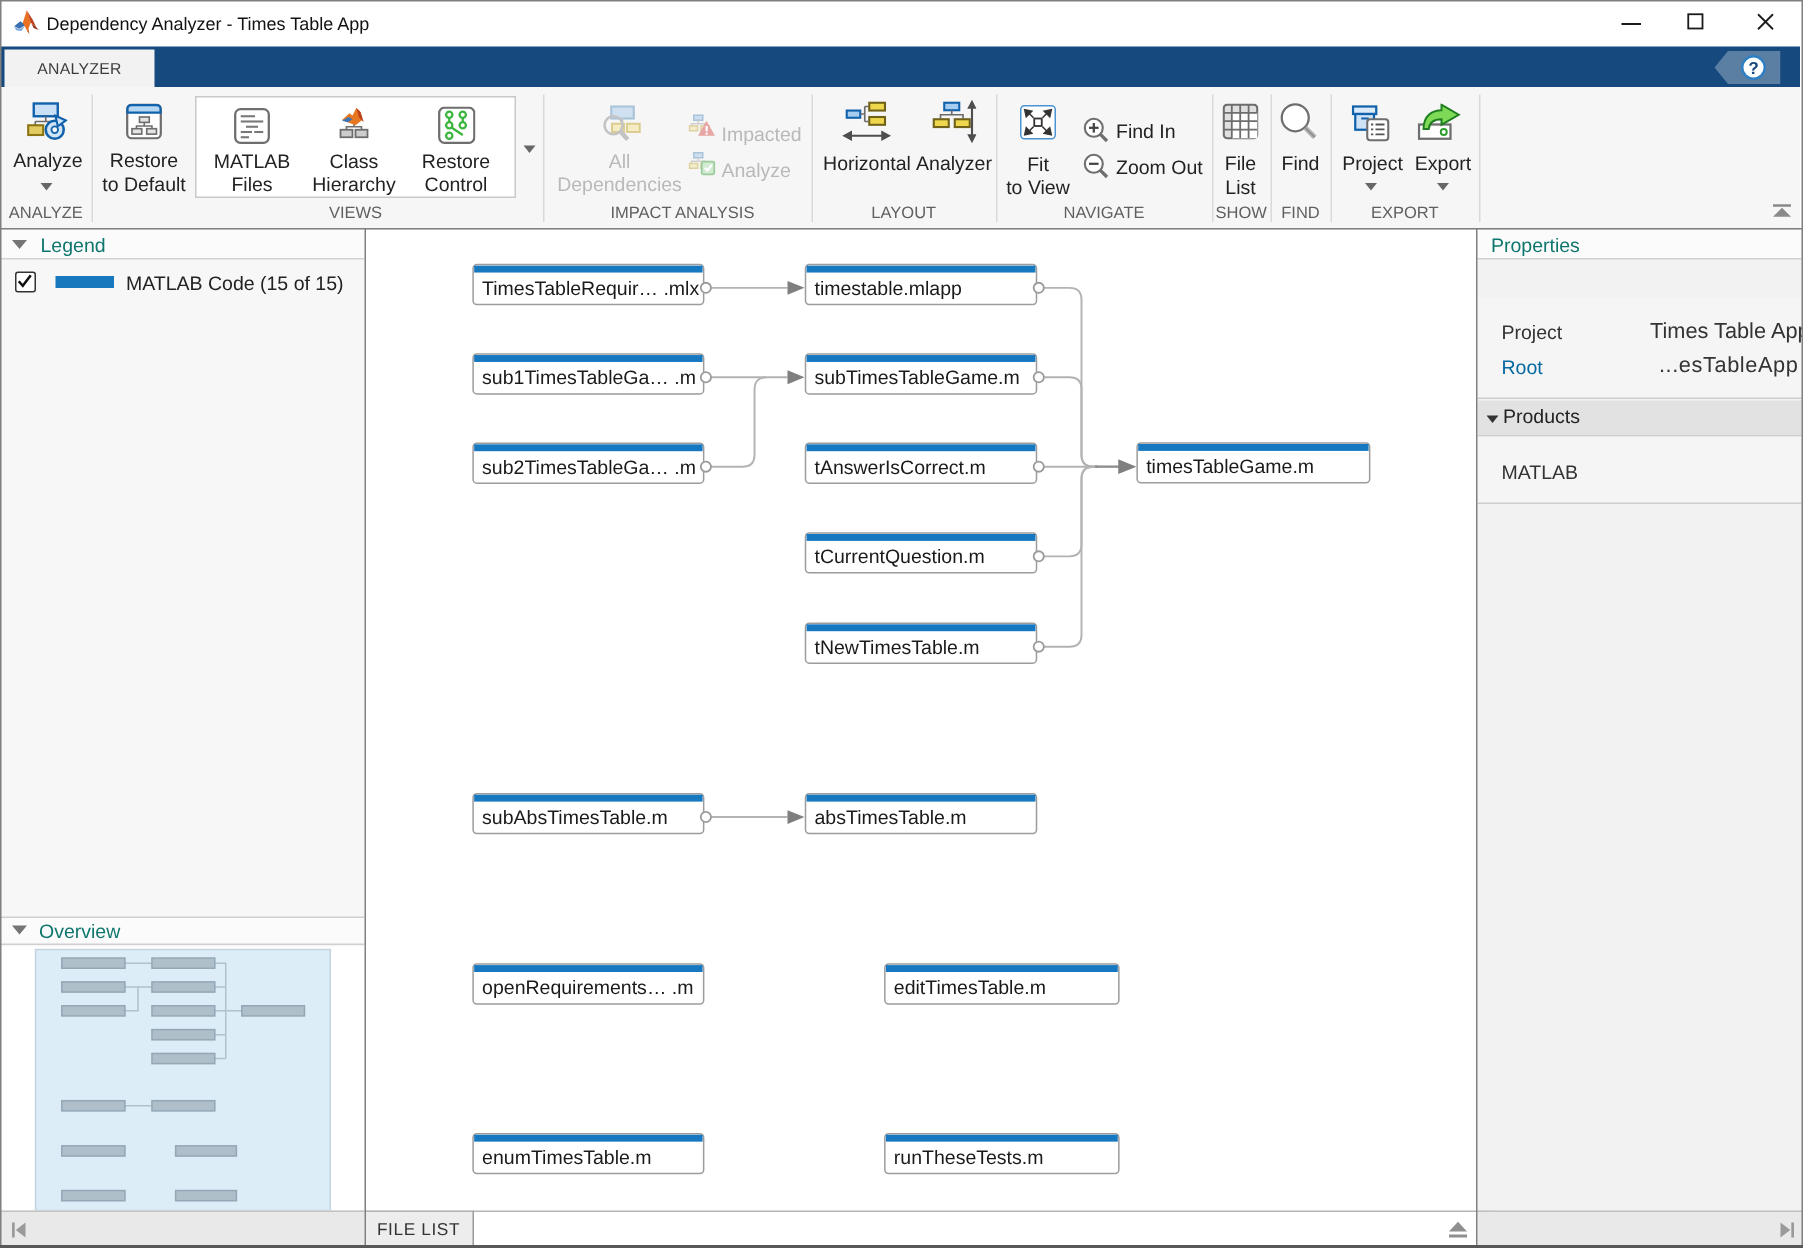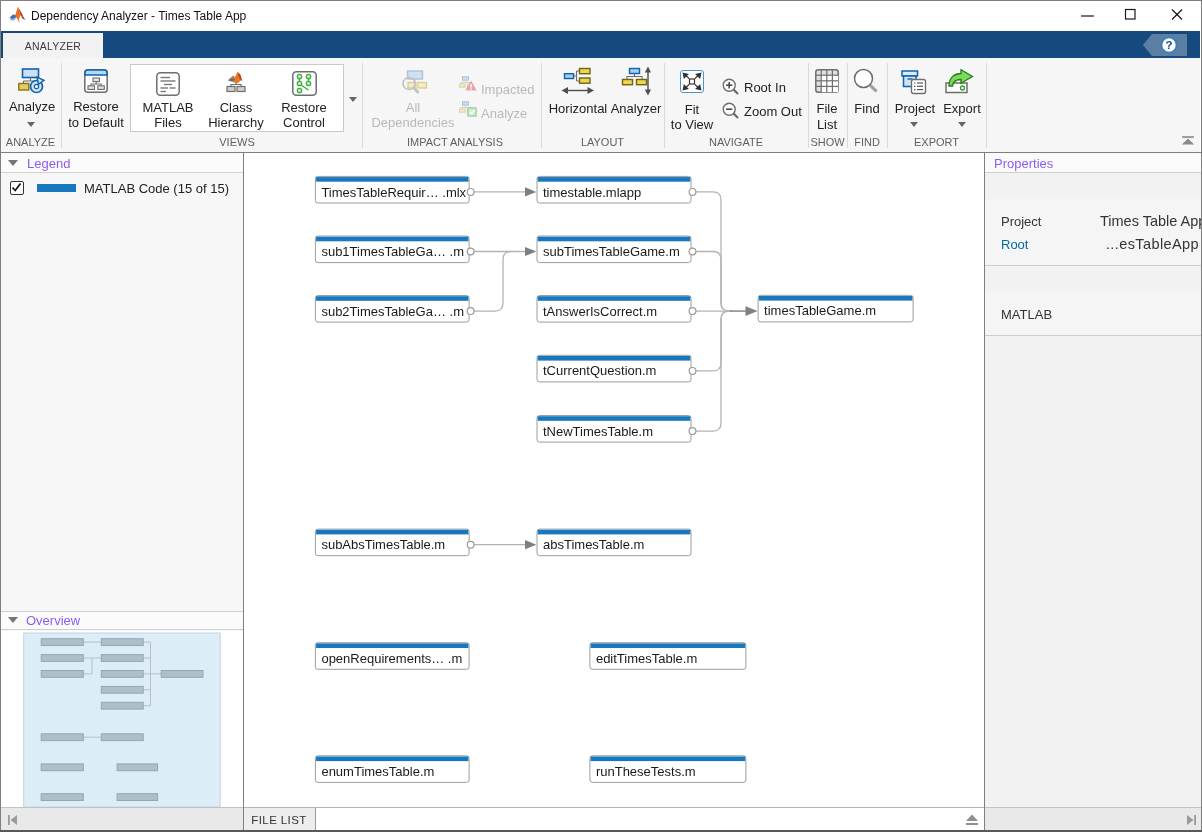--- a/index.html
+++ b/index.html
@@ -20,21 +20,21 @@
 .glabel { position:absolute; top:78px; font-size:11px; color:#5f5f5f; text-align:center; white-space:nowrap; }
 .btxt { position:absolute; font-size:13px; color:#222; text-align:center; white-space:nowrap; }
 .btxt2 { position:absolute; font-size:13px; color:#b9b9b9; white-space:nowrap; }
 .darr { position:absolute; width:0; height:0; border-left:4.5px solid transparent; border-right:4.5px solid transparent; border-top:5px solid #676767; }
 #viewsbox { position:absolute; left:130px; top:6px; width:214px; height:68px; background:#fff; border:1px solid #c9c9c9; }
 #fitbox { position:absolute; left:680px; top:12px; width:24px; height:23px; background:#fff; border:1px solid #4a94d4; border-radius:3px; }
 
 #leftpanel { left:0; top:153px; width:243px; height:654px; background:#f7f7f7; }
 #rightpanel { left:985px; top:153px; width:217px; height:654px; background:#f2f2f2; overflow:hidden; }
 #canvas { left:243px; top:153px; width:742px; height:654px; background:#fff; }
-.phead { position:absolute; font-size:13px; color:#8b5cf6; }
+.phead { position:absolute; font-size:13px; color:#0f766e; }
 .tri { position:absolute; width:0; height:0; border-left:5px solid transparent; border-right:5px solid transparent; border-top:6px solid #757575; }
 
 #bstrip-l { left:0; top:807px; width:243px; height:23px; background:#e9e9e9; border-top:1px solid #c2c2c2; }
 #bstrip-m { left:243px; top:807px; width:753px; height:23px; background:#fff; border-top:1px solid #b5b5b5; }
 #bstrip-r { left:985px; top:807px; width:217px; height:23px; background:#e9e9e9; border-top:1px solid #c2c2c2; }
 #filetab { position:absolute; left:0px; top:-1px; width:73px; height:24px; background:#ededed; border-right:1px solid #9a9a9a; border-top:1px solid #b5b5b5; font-size:11.5px; color:#333; letter-spacing:0.4px; text-align:center; line-height:24px; }
 #canvas svg .nb { fill:#fff; stroke:#9c9c9c; stroke-width:1; rx:2.5px; }
 #canvas svg .bb { fill:#1778c2; height:4.6px; }
 #canvas svg text { font-family:"Liberation Sans", sans-serif; font-size:13px; fill:#1a1a1a; }
 </style>
@@ -206,21 +206,21 @@
       </g>
     </svg>
     <div class="btxt" style="left:662px;top:43.5px;width:60px">Fit</div>
     <div class="btxt" style="left:662px;top:59px;width:60px">to View</div>
     <svg class="abs" style="left:722px;top:20px" width="18" height="18" viewBox="0 0 18 18">
       <circle cx="7.2" cy="7.2" r="6" fill="#fff" stroke="#6e6e6e" stroke-width="1.4"></circle>
       <line x1="11.6" y1="11.6" x2="16" y2="16" stroke="#6e6e6e" stroke-width="2.2"></line>
       <line x1="4" y1="7.2" x2="10.4" y2="7.2" stroke="#444" stroke-width="1.5"></line>
       <line x1="7.2" y1="4" x2="7.2" y2="10.4" stroke="#444" stroke-width="1.5"></line>
     </svg>
-    <div class="btxt" style="left:744px;top:21.5px;text-align:left">Root In</div>
+    <div class="btxt" style="left:744px;top:21.5px;text-align:left">Find In</div>
     <svg class="abs" style="left:722px;top:44px" width="18" height="18" viewBox="0 0 18 18">
       <circle cx="7.2" cy="7.2" r="6" fill="#fff" stroke="#6e6e6e" stroke-width="1.4"></circle>
       <line x1="11.6" y1="11.6" x2="16" y2="16" stroke="#6e6e6e" stroke-width="2.2"></line>
       <line x1="4" y1="7.2" x2="10.4" y2="7.2" stroke="#444" stroke-width="1.5"></line>
     </svg>
     <div class="btxt" style="left:744px;top:45.5px;text-align:center">Zoom Out</div>
     <div class="glabel" style="left:664px;width:144px">NAVIGATE</div>
     <div class="sep" style="left:808px"></div>
 
     <svg class="abs" style="left:815px;top:11px" width="24" height="24" viewBox="0 0 24 24">
@@ -437,20 +437,26 @@
   </div>
   <div class="abs" id="rightpanel">
     <div class="abs" style="left:0;top:0;width:216px;height:20px;background:#fbfbfb;border-bottom:1px solid #cfcfcf"></div>
     <div class="phead" style="left:9px;top:3px">Properties</div>
     <div class="abs" style="left:0;top:46px;width:216px;height:67px;background:#f5f5f5;border-bottom:1px solid #cdcdcd">
       <div class="abs" style="left:16px;top:15px;font-size:13px;color:#333">Project</div>
       <div class="abs" style="left:115px;top:14px;font-size:14.5px;color:#333;white-space:nowrap">Times Table App</div>
       <div class="abs" style="left:16px;top:38px;font-size:13px;color:#0369a1">Root</div>
       <div class="abs" style="right:2px;top:37px;font-size:14.5px;letter-spacing:0.4px;color:#333;white-space:nowrap">...esTableApp</div>
     </div>
+    <div class="abs" style="left:0;top:114px;width:216px;height:24px;background:#e2e2e2;border-bottom:1px solid #cdcdcd">
+      <svg width="8" height="7" viewBox="0 0 8 7" style="position:absolute;left:6px;top:9px">
+          <polygon points="0,1 8,1 4,6" fill="#333"></polygon>
+        </svg>
+      <div class="phead" style="left:17px;top:3px;color:#222">Products</div>
+    </div>
     <div class="abs" style="left:0;top:138px;width:216px;height:45px;background:#f5f5f5;border-bottom:1px solid #cdcdcd">
       <div class="abs" style="left:16px;top:16px;font-size:13px;color:#333">MATLAB</div>
     </div>
   </div>
   <div class="abs" id="bstrip-l">
     <svg width="12" height="12" viewBox="0 0 12 12" style="position:absolute;left:7px;top:6px">
       <polygon points="10,1 3.5,6 10,11" fill="#9a9a9a"></polygon>
         <rect x="1" y="1" width="1.8" height="10" fill="#9a9a9a"></rect>
     </svg>
   </div>

